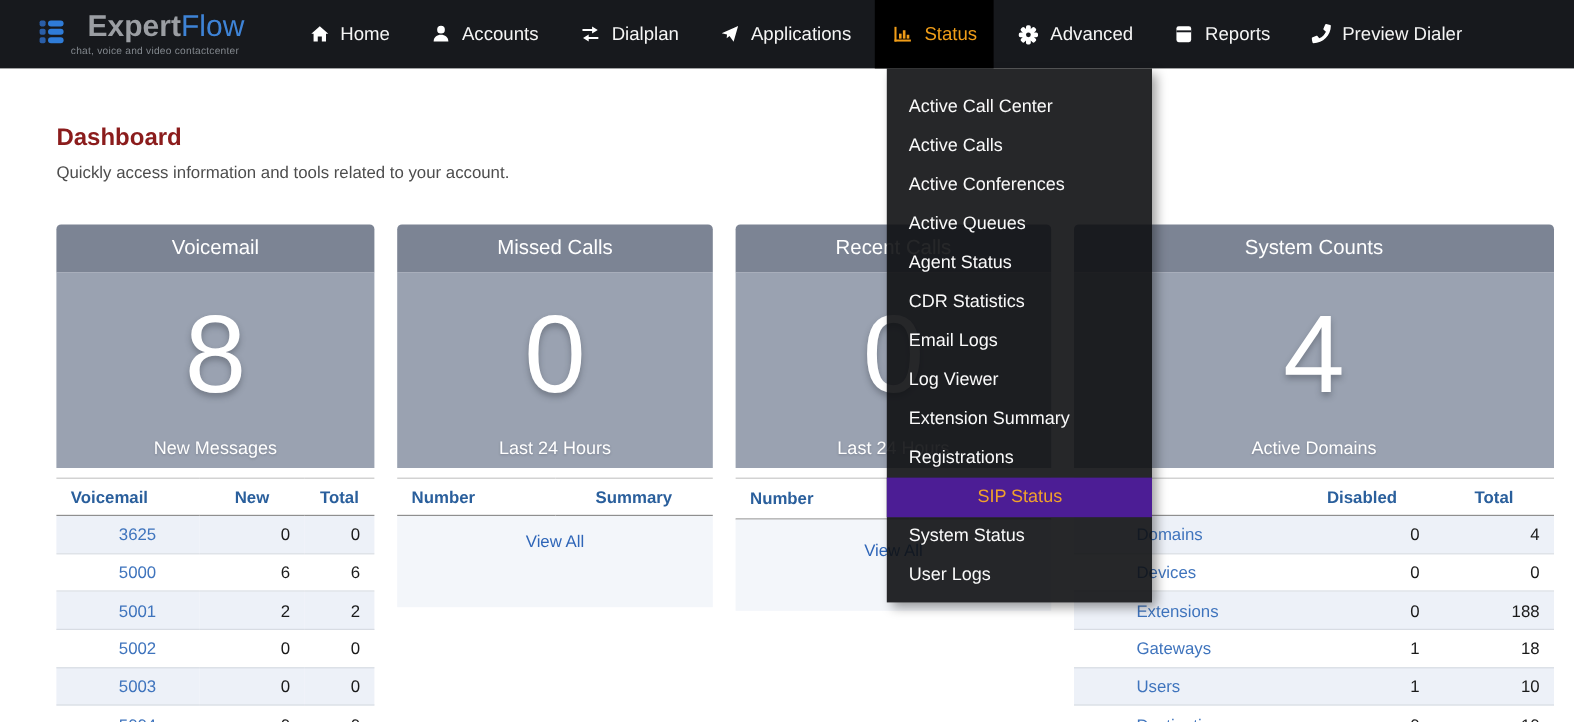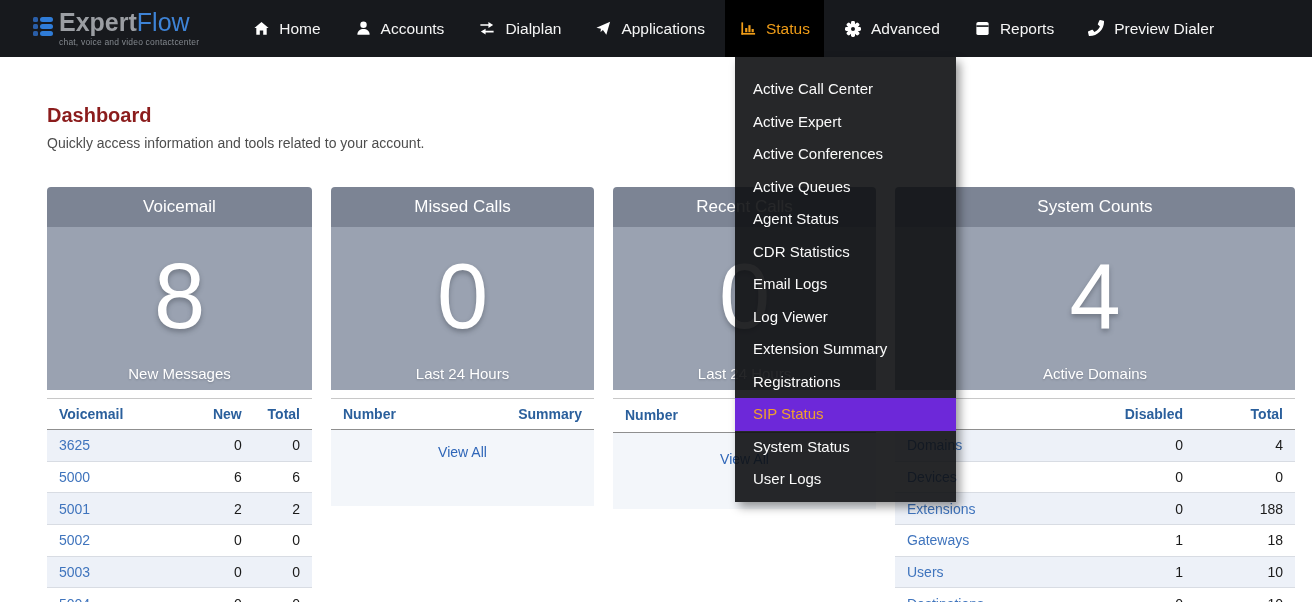--- a/index.html
+++ b/index.html
@@ -8,38 +8,38 @@
 
   
   .navbar { position:relative; width:100%; height:57px; background:#17191d;
     display:flex; align-items:center; z-index:50; }
   .logo { display:flex; align-items:flex-start; margin-left:33px; }
   .logo-grid { display:flex; flex-direction:column; gap:2.5px; margin-top:7px; margin-right:6px; }
   .logo-grid .lrow { display:flex; gap:2.5px; }
   .logo-grid .ldot { width:4.5px; height:4.5px; border-radius:1.5px; background:#2a5ea8; }
   .logo-grid .lbar { width:13px; height:4.5px; border-radius:2.5px; background:#2f7cd8; }
   .logo-txt { line-height:1; }
-  .logo-main { font-size:25px; letter-spacing:0; }
+  .logo-main { font-size:25px; letter-spacing:0;margin-left:14px; }
   .logo-main .lg1 { color:#9b9ea3; font-weight:bold; }
   .logo-main .lg2 { color:#3e83d6; font-weight:normal; }
   .logo-tag { font-size:8.5px; color:#83888e; margin-top:3px; letter-spacing:.2px; }
 
   .nav-list { display:flex; align-items:stretch; height:100%; margin-left:40px; gap:6px; list-style:none; }
   .nav-item { display:flex; align-items:center; gap:9px; padding:0 14px; height:100%;
     color:#f5f5f5; font-size:15.5px; cursor:pointer; position:relative; white-space:nowrap; }
   .nav-item svg { display:block; }
   .nav-item.active { background:#000; color:#f09d18; }
 
   
   .dropdown { position:absolute; top:100%; left:10px; width:221px;
     background:rgba(14,15,18,0.90); padding:16px 0 6px 0;
     box-shadow:4px 5px 9px rgba(0,0,0,0.40); z-index:100; }
   .dropdown-item { height:32.5px; line-height:32.5px; padding:0 18px; color:#fafafa;
     font-size:15px; cursor:pointer; white-space:nowrap; }
-  .dropdown-item.active { color:#f0a12c; background:#6d28d9; }
+  .dropdown-item.active { color:#f0a12c; background:#4c1d95;text-align:center; }
 
   
   .content { position:absolute; left:0; top:57px; width:1156px; height:545px; background:#fff; }
   .page-title { position:absolute; left:47px; top:47px; font-size:20px; font-weight:bold; color:#8b1c1c; }
   .page-subtitle { position:absolute; left:47px; top:78px; font-size:14px; color:#4d4d4d; }
 
   .cards { position:absolute; left:47px; top:130px; display:flex; gap:19px; }
   .col-0 { width:265px; } .col-1 { width:263px; } .col-2 { width:263px; } .col-3 { width:400px; }
 
   .card-header { height:40px; background:#7c8494; border-radius:4px 4px 0 0;
@@ -47,30 +47,30 @@
     color:#fff; font-size:17px; }
   .card-body { height:163px; background:#9aa2b1; display:flex; flex-direction:column;
     align-items:center; color:#fff; }
   .metric { flex:1; display:flex; align-items:center; justify-content:center;
     font-size:92px; line-height:1; font-weight:normal;
     text-shadow:0 3px 5px rgba(40,45,55,0.35); }
   .metric-label { font-size:15px; margin-bottom:8px; text-shadow:0 1px 2px rgba(40,45,55,0.25); }
 
   
   table.data-table { width:100%; border-collapse:collapse; margin-top:8px; table-layout:fixed; }
-  .data-table th { font-size:14px; font-weight:bold; color:#2a5f9c; text-align:right;
+  .data-table th { font-size:14px; font-weight:bold; color:#2a5f9c; text-align:center;
     padding:7px 12px; border-top:1px solid #c8c8c8; border-bottom:1px solid #8f8f8f;
     background:#fff; }
   .data-table th:first-child { text-align:left; }
   .data-table td { font-size:14px; color:#1a1a1a; text-align:right; padding:0 12px;
     height:31.7px; border-bottom:1px solid #d8dce3; }
   .data-table td:first-child { text-align:left; }
   .data-table tbody tr:nth-child(odd)  { background:#edf1f8; }
   .data-table tbody tr:nth-child(even) { background:#ffffff; }
-  .cell-link { color:#3f74bd; cursor:pointer; }
+  .cell-link { color:#3f74bd; cursor:pointer;margin-left:40px; }
 
   .th-wrap th { line-height:1.35; vertical-align:top; }
 
   .va-area { height:76px; background:#f3f6fa; text-align:center; }
   .va-area.tall { padding-top:17px; }
   .va-area.short { padding-top:13px; }
   .view-all { display:inline-block; font-size:14px; color:#2f66b8; cursor:pointer; }
 </style>
 </head>
 <body>
@@ -135,21 +135,21 @@
             <rect x="2" y="13.7" width="14.5" height="1.8"></rect>
             <rect x="6" y="8.5" width="2.3" height="4.4"></rect>
             <rect x="9.4" y="5.5" width="2.3" height="7.4"></rect>
             <rect x="12.8" y="9.5" width="2.3" height="3.4"></rect>
           </g>
         </svg>
       <span>Status</span>
 
       <div class="dropdown">
         <div class="dropdown-item">Active Call Center</div>
-        <div class="dropdown-item">Active Expert</div>
+        <div class="dropdown-item">Active Calls</div>
         <div class="dropdown-item">Active Conferences</div>
         <div class="dropdown-item">Active Queues</div>
         <div class="dropdown-item">Agent Status</div>
         <div class="dropdown-item">CDR Statistics</div>
         <div class="dropdown-item">Email Logs</div>
         <div class="dropdown-item">Log Viewer</div>
         <div class="dropdown-item">Extension Summary</div>
         <div class="dropdown-item">Registrations</div>
         <div class="dropdown-item active">SIP Status</div>
         <div class="dropdown-item">System Status</div>

